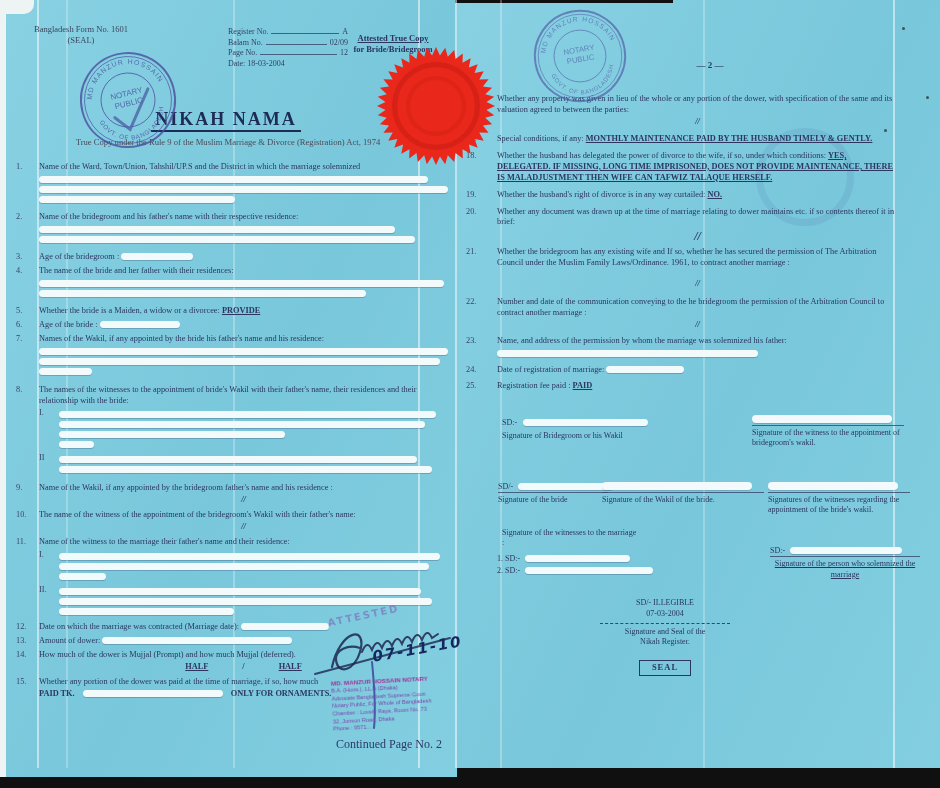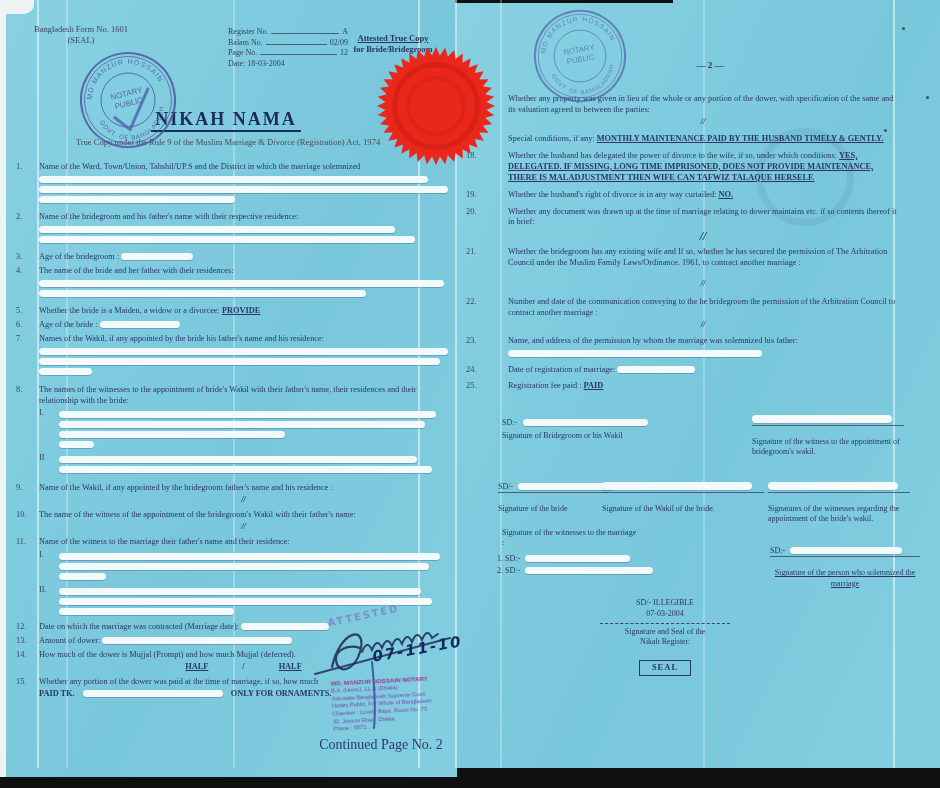--- a/index.html
+++ b/index.html
@@ -21,44 +21,44 @@
   .attested{left:336px;top:33px;width:114px;text-align:center;font-weight:bold;font-size:8.5px;color:#2a3560;line-height:1.35;}
   .attested .u1{text-decoration:underline;}
   .stamp{position:absolute;z-index:3;}
   .title{left:60px;top:109px;width:332px;text-align:center;font-size:18px;font-weight:bold;
          letter-spacing:2px;color:#1e2b56;}
   .title span{border-bottom:2px solid #1e2b56;padding:0 4px 1px 4px;}
   .subtitle{left:8px;top:137px;width:440px;text-align:center;font-size:8.6px;color:#4c4a55;}
   .items1{left:16px;top:162px;width:432px;font-size:8.3px;color:#2c3660;line-height:1.32;}
   .items2{left:466px;top:94px;width:432px;font-size:8.3px;color:#2c3660;line-height:1.32;}
   .item{display:grid;grid-template-columns:18px 1fr;column-gap:5px;}
-  .item2g{display:grid;grid-template-columns:26px 1fr;column-gap:16px;}
+  .item2g{display:grid;grid-template-columns:26px 1fr;column-gap:5px;}
   .num{color:#3a4468;}
   .bar{height:7px;background:#f3fafc;border-radius:3.5px;box-shadow:0 1px 0 rgba(43,56,96,.28);margin:3px 0;}
   .ibar{display:inline-block;height:7px;background:#f3fafc;border-radius:3.5px;vertical-align:-1px;
         box-shadow:0 1px 0 rgba(43,56,96,.28);}
   .val{font-weight:bold;text-decoration:underline;}
   .slash{text-align:center;font-weight:bold;font-style:italic;margin:1px 0 2px 0;}
   .slash.big{font-size:12px;}
   .sub{display:grid;grid-template-columns:16px 1fr;column-gap:4px;margin-top:2px;}
   .halfrow{display:flex;justify-content:center;gap:34px;margin-top:1px;text-align:right;}
   .paidrow{font-weight:bold;margin-top:1px;}
-  .continued{left:310px;top:737px;width:142px;text-align:center;font-size:14px;color:#2c3a66;}
+  .continued{left:318px;top:737px;width:142px;text-align:center;font-size:12px;color:#2c3a66;}
   .attarc{left:327px;top:610px;color:rgba(124,79,176,.5);font-size:10px;letter-spacing:2px;
           transform:rotate(-12deg);font-weight:bold;font-family:"DejaVu Sans",sans-serif;z-index:4;}
   .hwdate{left:372px;top:640px;font-family:"DejaVu Sans",sans-serif;font-style:italic;font-weight:bold;
           font-size:15px;color:#16265e;transform:rotate(-10deg);letter-spacing:2px;z-index:5;}
   .inkstamp{left:332px;top:676px;width:140px;transform:rotate(-3deg);
             font-family:"Liberation Sans",sans-serif;font-size:5.6px;color:#7a44aa;
             line-height:1.35;filter:blur(.3px);z-index:4;}
   .inkstamp .l0{font-size:6.2px;font-weight:bold;color:#a03098;}
   .marker2{left:680px;top:60px;width:60px;text-align:center;font-size:9px;font-weight:bold;color:#2c3660;}
   .sigblk{position:absolute;z-index:2;font-size:8px;color:#2c3660;line-height:1.3;}
   .bar2{height:8px;background:#f4fafc;border-radius:4px;box-shadow:0 1px 0 rgba(43,56,96,.2);margin-bottom:2px;}
-  .sigline{border-top:1px solid rgba(58,68,104,.8);padding-top:11px;}
+  .sigline{border-top:1px solid rgba(58,68,104,.8);padding-top:2px;}
   .ul{text-decoration:underline;}
   .registrar{left:574px;top:598px;width:182px;text-align:center;font-size:8px;color:#2c3660;line-height:1.35;}
   .dashdiv{border-top:1px dashed #3a4468;width:130px;margin:3px auto;}
   .sealbox{display:inline-block;border:1.2px solid #2c3660;padding:1px 12px;font-weight:bold;
            letter-spacing:1px;margin-top:12px;font-size:8.5px;}
   .ghost{position:absolute;left:756px;top:128px;width:84px;height:84px;border:7px solid rgba(60,80,160,.10);
          border-radius:50%;z-index:1;}
   .spk{position:absolute;width:3px;height:3px;border-radius:50%;background:#222;opacity:.7;z-index:3;}
 </style>
 </head>

